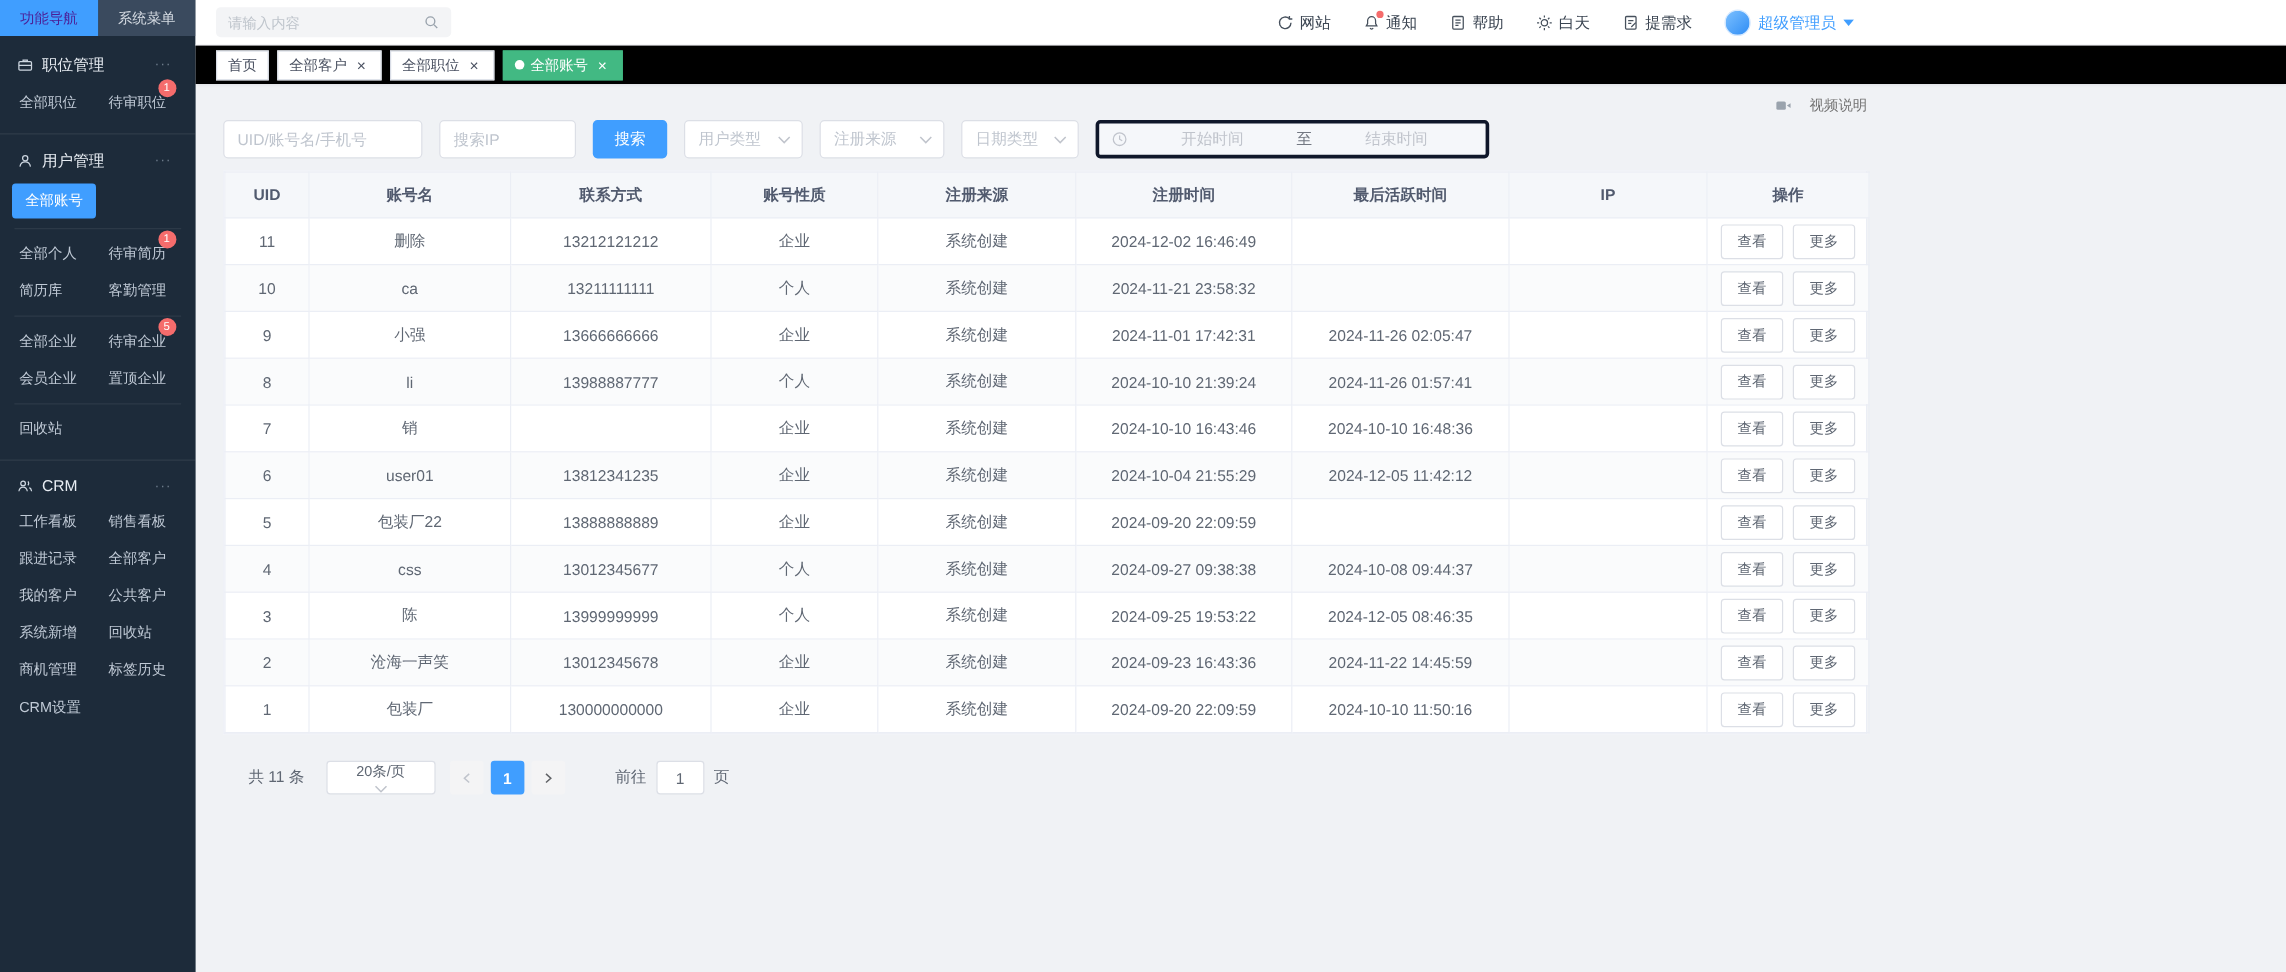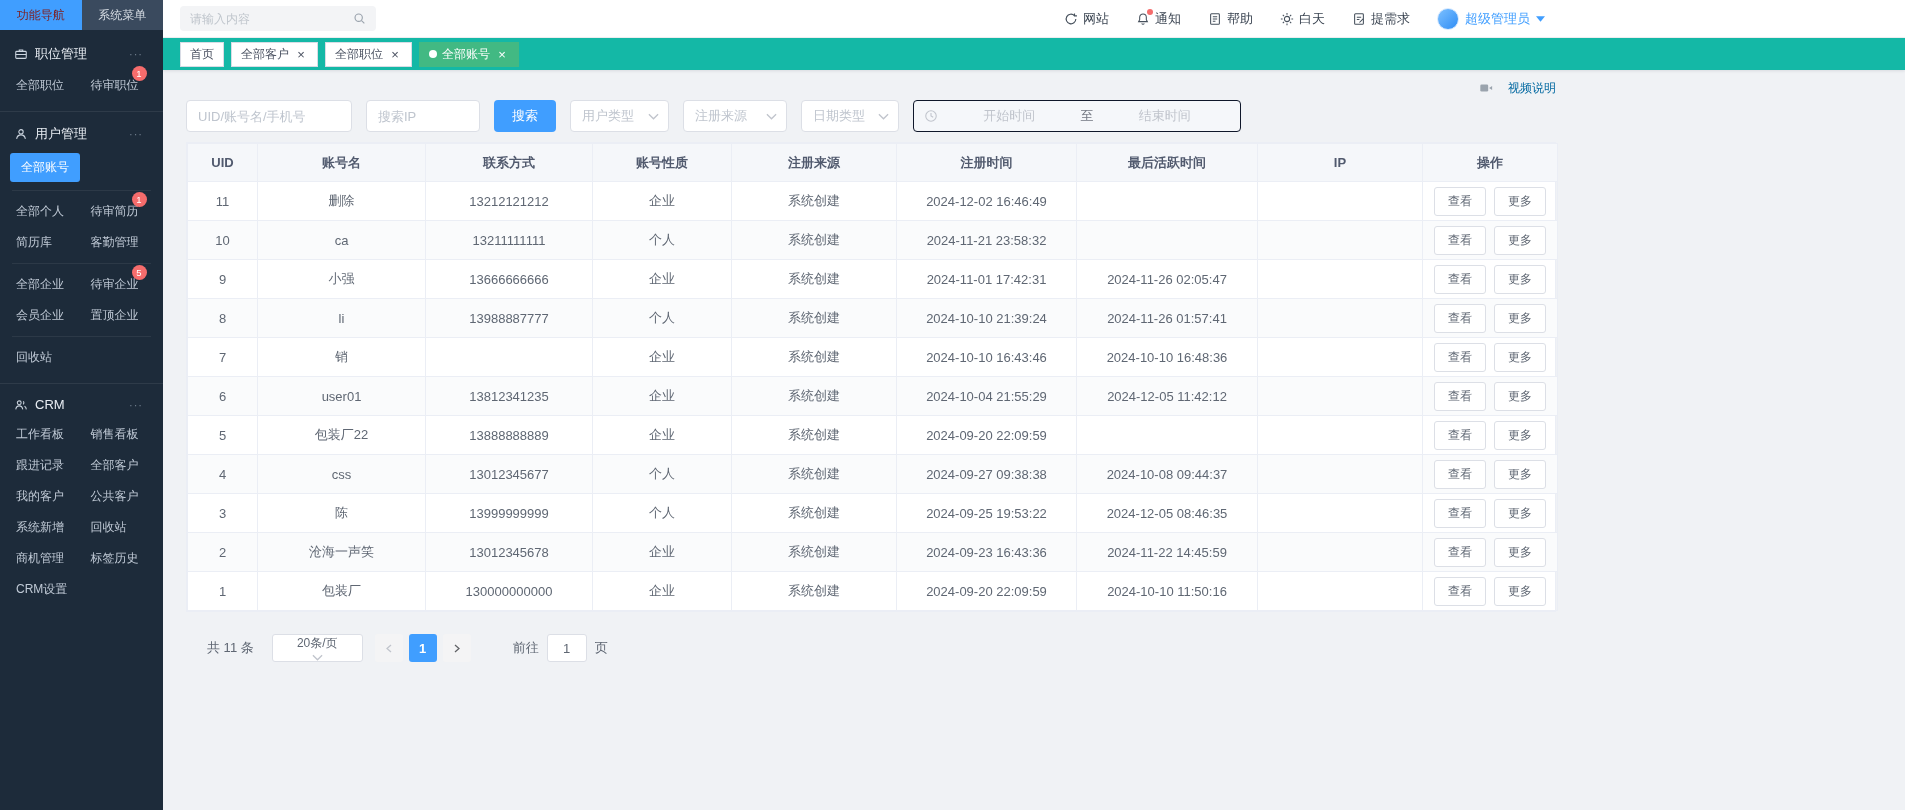--- a/index.html
+++ b/index.html
@@ -5,21 +5,21 @@
   *{margin:0;padding:0;box-sizing:border-box;}
   html,body{width:1905px;height:810px;overflow:hidden;}
   body{font-family:"Liberation Sans","DejaVu Sans",sans-serif;background:#f0f2f5;}
   .app{display:flex;width:100%;height:100%;}
 
   
   .sidebar{width:163px;flex-shrink:0;background:#1d2b3a;color:#c0cad6;display:flex;flex-direction:column;}
   .logo{height:57px;background:#0a111b;color:#fff;font-size:23px;font-weight:700;letter-spacing:3px;display:flex;align-items:center;justify-content:center;}
   .side-tabs{display:flex;height:30px;flex-shrink:0;}
   .side-tab{flex:1;font-size:12px;display:flex;align-items:center;justify-content:center;color:#d7dde4;background:#3a4a5e;cursor:pointer;}
-  .side-tab.active{background:#409eff;color:#7f1d1d;}
+  .side-tab.active{background:#409eff;color:#4c1d95;}
   .menu{flex:1;overflow:hidden;padding-top:2px;}
   .msec{padding:4px 0 10px;border-bottom:1px solid rgba(255,255,255,.08);}
   .msec:last-child{border-bottom:none;}
   .mhead{display:flex;align-items:center;gap:7px;padding:9px 20px 7px 14px;color:#e8edf3;font-size:13px;cursor:pointer;}
   .micon{display:flex;color:#cdd6e0;}
   .mdots{margin-left:auto;color:#72808f;font-size:11px;letter-spacing:1px;}
   .mgrid{display:grid;grid-template-columns:1fr 1fr;padding:0 6px 0 8px;}
   .mitem{position:relative;font-size:12px;color:#c0cad6;padding:7px 6px 7px 8px;cursor:pointer;justify-self:start;min-width:66px;}
   .mitem.on{background:#409eff;color:#fff;border-radius:3px;padding:6px 11px;margin:3px 0 3px 2px;min-width:0;}
   .mbadge{position:absolute;top:-4px;right:2px;background:#f56c6c;color:#fff;font-size:9.5px;min-width:15px;height:15px;line-height:15px;text-align:center;border-radius:8px;padding:0 3px;}
@@ -35,39 +35,39 @@
   .topbar-right{margin-left:auto;display:flex;align-items:center;gap:27px;}
   .top-item{display:flex;align-items:center;gap:5px;font-size:13px;color:#3b4552;cursor:pointer;}
   .ticon2{display:flex;color:#46505c;position:relative;}
   .reddot{position:absolute;top:-3px;right:-3px;width:6px;height:6px;background:#f56c6c;border-radius:50%;}
   .top-user{display:flex;align-items:center;gap:6px;cursor:pointer;}
   .avatar{width:22px;height:22px;border-radius:50%;background:linear-gradient(135deg,#7cc0ff,#2f8df5);border:1px solid #d6e9ff;}
   .uname{font-size:13px;color:#409eff;}
   .caret{color:#409eff;display:flex;}
 
   
-  .tags-row{height:32px;background:#14b8a6;display:flex;align-items:center;gap:7px;padding:0 17px;flex-shrink:0;box-shadow:0 1px 3px rgba(0,21,41,.10);position:relative;z-index:1;}
+  .tags-row{height:32px;background:#000000;display:flex;align-items:center;gap:7px;padding:0 17px;flex-shrink:0;box-shadow:0 1px 3px rgba(0,21,41,.10);position:relative;z-index:1;}
   .tag{display:inline-flex;align-items:center;gap:5px;height:25px;padding:0 9px;border:1px solid #d8dce5;background:#fff;color:#495060;font-size:12px;cursor:pointer;}
   .tag.active{background:#42b983;border-color:#42b983;color:#fff;}
   .tagdot{width:8px;height:8px;background:#fff;border-radius:50%;}
   .tagx{font-size:13px;line-height:1;width:14px;height:14px;display:flex;align-items:center;justify-content:center;border-radius:50%;}
 
   
   .content{padding:9px 23px 0;width:1416px;}
-  .video-help{display:flex;justify-content:flex-end;align-items:center;gap:15px;font-size:12px;color:#0369a1;height:18px;cursor:pointer;}
+  .video-help{display:flex;justify-content:flex-end;align-items:center;gap:15px;font-size:12px;color:#737373;height:18px;cursor:pointer;}
   .filter-row{display:flex;align-items:center;gap:14px;margin-top:3px;}
   .f-input{height:32px;border:1px solid #dcdfe6;border-radius:4px;padding:0 11px;font-size:13px;color:#333;outline:none;background:#fff;font-family:inherit;}
   .f-input::placeholder{color:#bfc5ce;}
   .w160{width:166px;}
   .w110{width:114px;}
   .btn-primary{height:32px;padding:0 18px;background:#409eff;color:#fff;border:none;border-radius:4px;font-size:13px;cursor:pointer;font-family:inherit;}
   .f-select{height:32px;border:1px solid #dcdfe6;border-radius:4px;background:#fff;display:flex;align-items:center;justify-content:space-between;padding:0 9px 0 11px;font-size:13px;color:#bfc5ce;cursor:pointer;}
   .sel1{width:99px;text-align:center;}.sel2{width:104px;}.sel3{width:98px;}
   .chev{color:#c0c4cc;display:flex;}
-  .f-daterange{width:328px;height:32px;background:#f5f7fa;border:1px solid #0f172a;border-radius:4px;display:flex;align-items:center;padding:0 10px;font-size:13px;color:#c0c4cc;gap:6px;}
+  .f-daterange{width:328px;height:32px;background:#f5f7fa;border:3px solid #0f172a;border-radius:4px;display:flex;align-items:center;padding:0 10px;font-size:13px;color:#c0c4cc;gap:6px;}
   .clk{color:#c0c4cc;display:flex;}
   .drtext{flex:1;text-align:center;}
   .drsep{color:#737882;}
 
   
   .table-card{margin-top:10px;background:#fff;border:1px solid #ebeef5;}
   table{width:100%;border-collapse:collapse;table-layout:fixed;font-size:13px;}
   th{background:#f5f7fa;color:#515a6e;font-weight:700;height:38px;border:1px solid #ebeef5;}
   td{height:39px;text-align:center;color:#5f6773;border:1px solid #ebeef5;overflow:hidden;white-space:nowrap;}
   tbody tr:nth-child(even){background:#fafbfc;}

